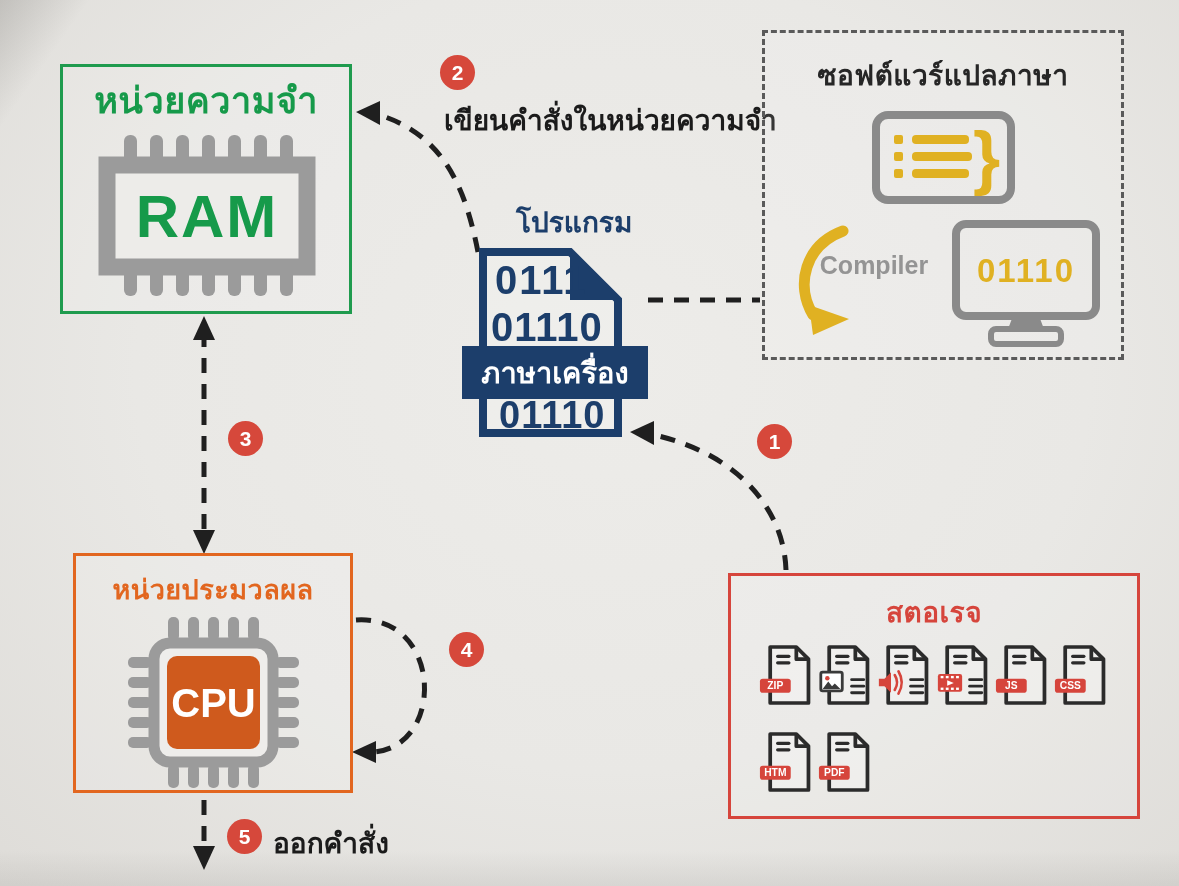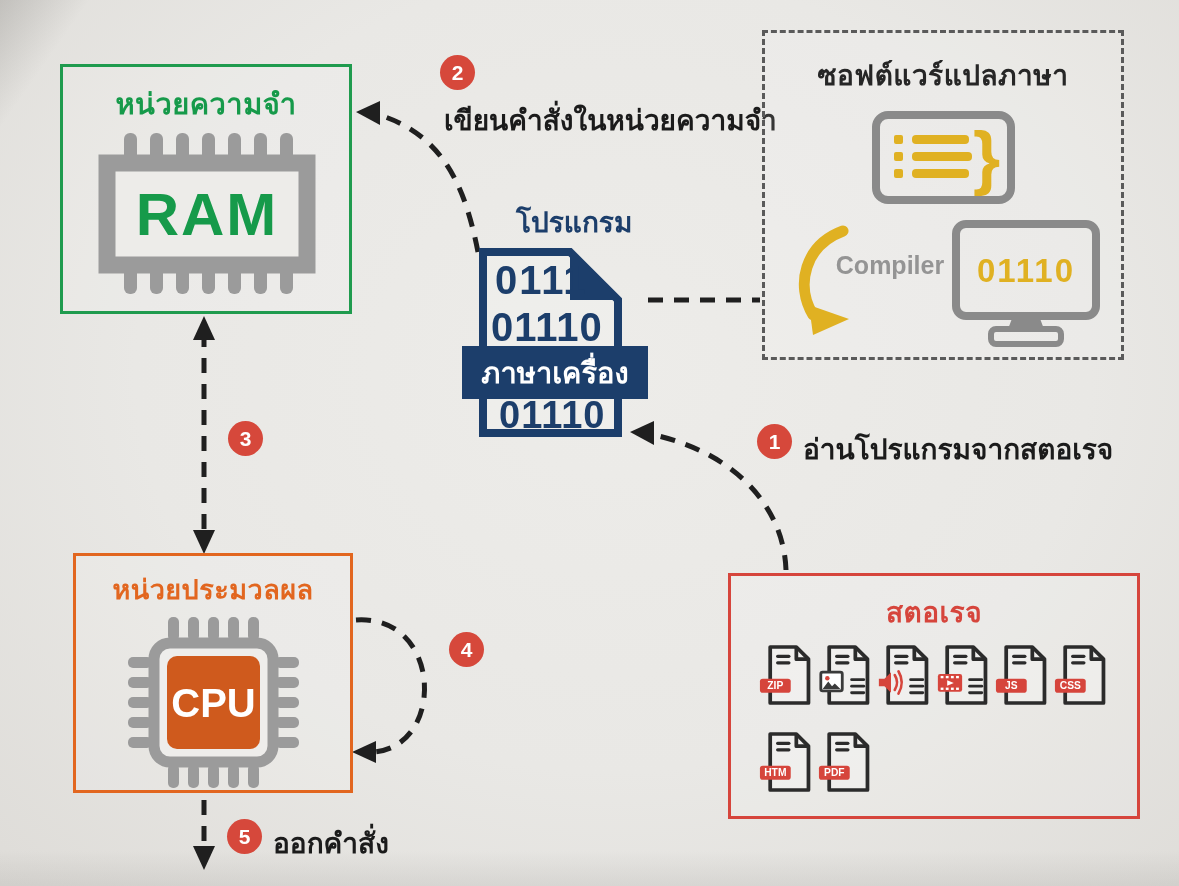--- a/index.html
+++ b/index.html
@@ -11,32 +11,32 @@
       linear-gradient(125deg, rgba(70,68,64,.20) 0%, rgba(70,68,64,0) 5%),
       linear-gradient(0deg, rgba(90,88,84,.10) 0%, rgba(90,88,84,0) 4%),
       radial-gradient(ellipse at 52% 42%, #edecE9 0%, #e9e8e5 55%, #dedcd8 100%);
   }
   .abs { position:absolute; }
 
   
   .unit-box { position:absolute; background:rgba(255,255,255,0.12); }
   .unit-title { text-align:center; font-weight:700; letter-spacing:.5px; }
   .ram-box { left:60px; top:64px; width:292px; height:250px; border:3px solid #1f9b4e; }
-  .ram-box .unit-title { margin-top:14px; font-size:29px; color:#169a4a; }
+  .ram-box .unit-title { margin-top:5px; font-size:36px; color:#169a4a; }
   .cpu-box { left:73px; top:553px; width:280px; height:240px; border:3px solid #e2661f; }
   .cpu-box .unit-title { margin-top:12px; font-size:27px; color:#e2661f; }
   .chip-svg { display:block; margin:4px auto 0; }
 
   
   .compiler-box { left:762px; top:30px; width:362px; height:330px; border:3px dashed #5a5a5a; }
   .compiler-box .unit-title { margin-top:20px; font-size:28px; color:#262626; }
   .code-icon { display:block; margin:13px auto 0; }
   .comp-label-th { position:absolute; left:40px; top:186px; width:170px; text-align:center;
                    color:#8f8f8f; font-size:25px; font-weight:700; }
-  .comp-label-en { position:absolute; left:40px; top:218px; width:170px; text-align:center;
+  .comp-label-en { position:absolute; left:24px; top:218px; width:170px; text-align:center;
                    color:#949494; font-size:25px; font-weight:700; }
   .comp-arrow { position:absolute; left:18px; top:188px; }
   .monitor-icon { position:absolute; left:186px; top:186px; }
 
   
   .storage-box { left:728px; top:573px; width:412px; height:246px; border:3px solid #d6453c; }
   .storage-box .unit-title { margin-top:14px; font-size:28px; color:#d6453c; }
   .file-grid { position:absolute; left:26px; right:26px; top:55px; bottom:10px;
                display:grid; grid-template-columns:repeat(6,1fr); grid-template-rows:1fr 1fr;
                place-items:center; }
@@ -137,21 +137,20 @@
     <text x="40" y="54" font-size="40" font-weight="700" fill="#1c3e6b" letter-spacing="2">0111</text>
     <text x="36" y="101" font-size="40" font-weight="700" fill="#1c3e6b" letter-spacing="1">01110</text>
     <rect x="7" y="106" width="186" height="53" fill="#1c3e6b"></rect>
     <text x="100" y="143" text-anchor="middle" font-size="29" font-weight="700" fill="#ffffff">ภาษาเครื่อง</text>
     <text x="44" y="188" font-size="38" font-weight="700" fill="#1c3e6b" letter-spacing="1">01110</text>
   </svg>
 
   <div class="step-circle" style="left:228px; top:421px">3</div>
 
   <div class="step-circle" style="left:757px; top:424px">1</div>
-  <div class="step-label" style="left:803px; top:427px">อ่านโปรแกรมจากสตอเรจ</div>
 
   <div class="unit-box cpu-box">
     <div class="unit-title">หน่วยประมวลผล</div>
     <svg class="chip-svg" width="175" height="175" viewBox="0 0 175 175">
       <g fill="#9b9b9b">
         <rect x="42" y="2" width="11" height="24" rx="5"></rect>
           <rect x="62" y="2" width="11" height="24" rx="5"></rect>
         <rect x="82" y="2" width="11" height="24" rx="5"></rect>
           <rect x="102" y="2" width="11" height="24" rx="5"></rect>
         <rect x="122" y="2" width="11" height="24" rx="5"></rect>

